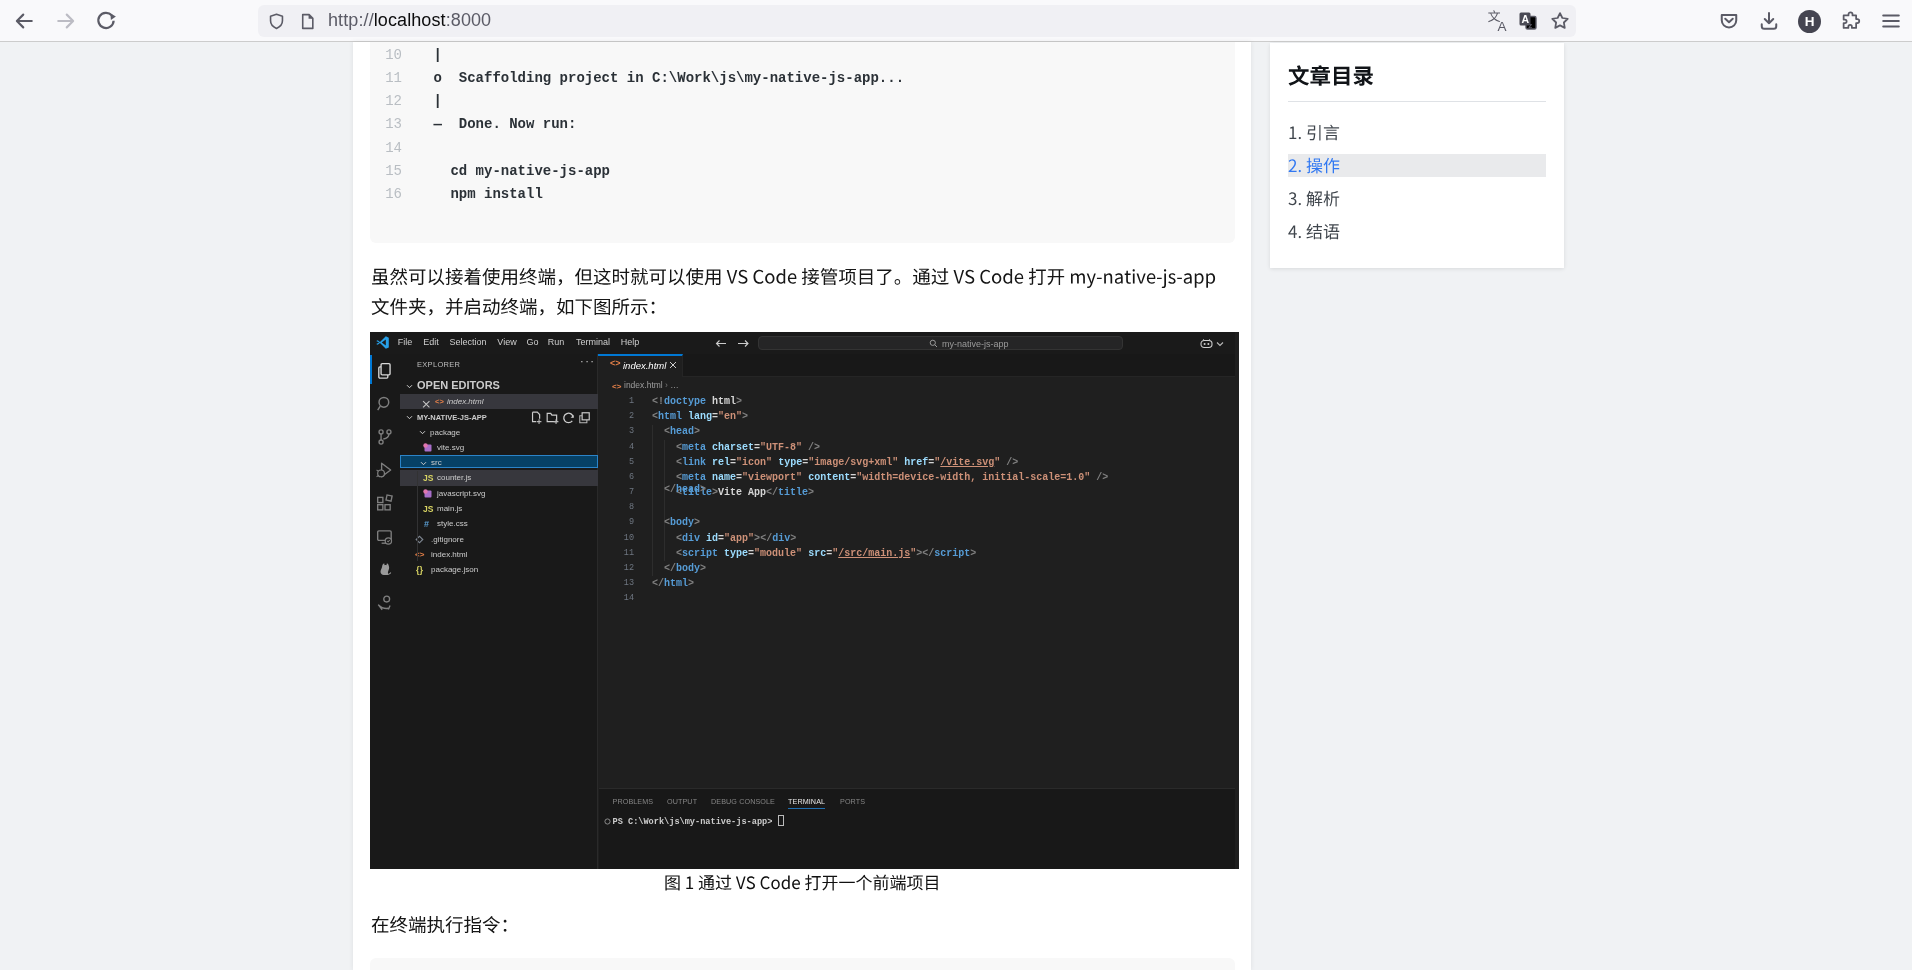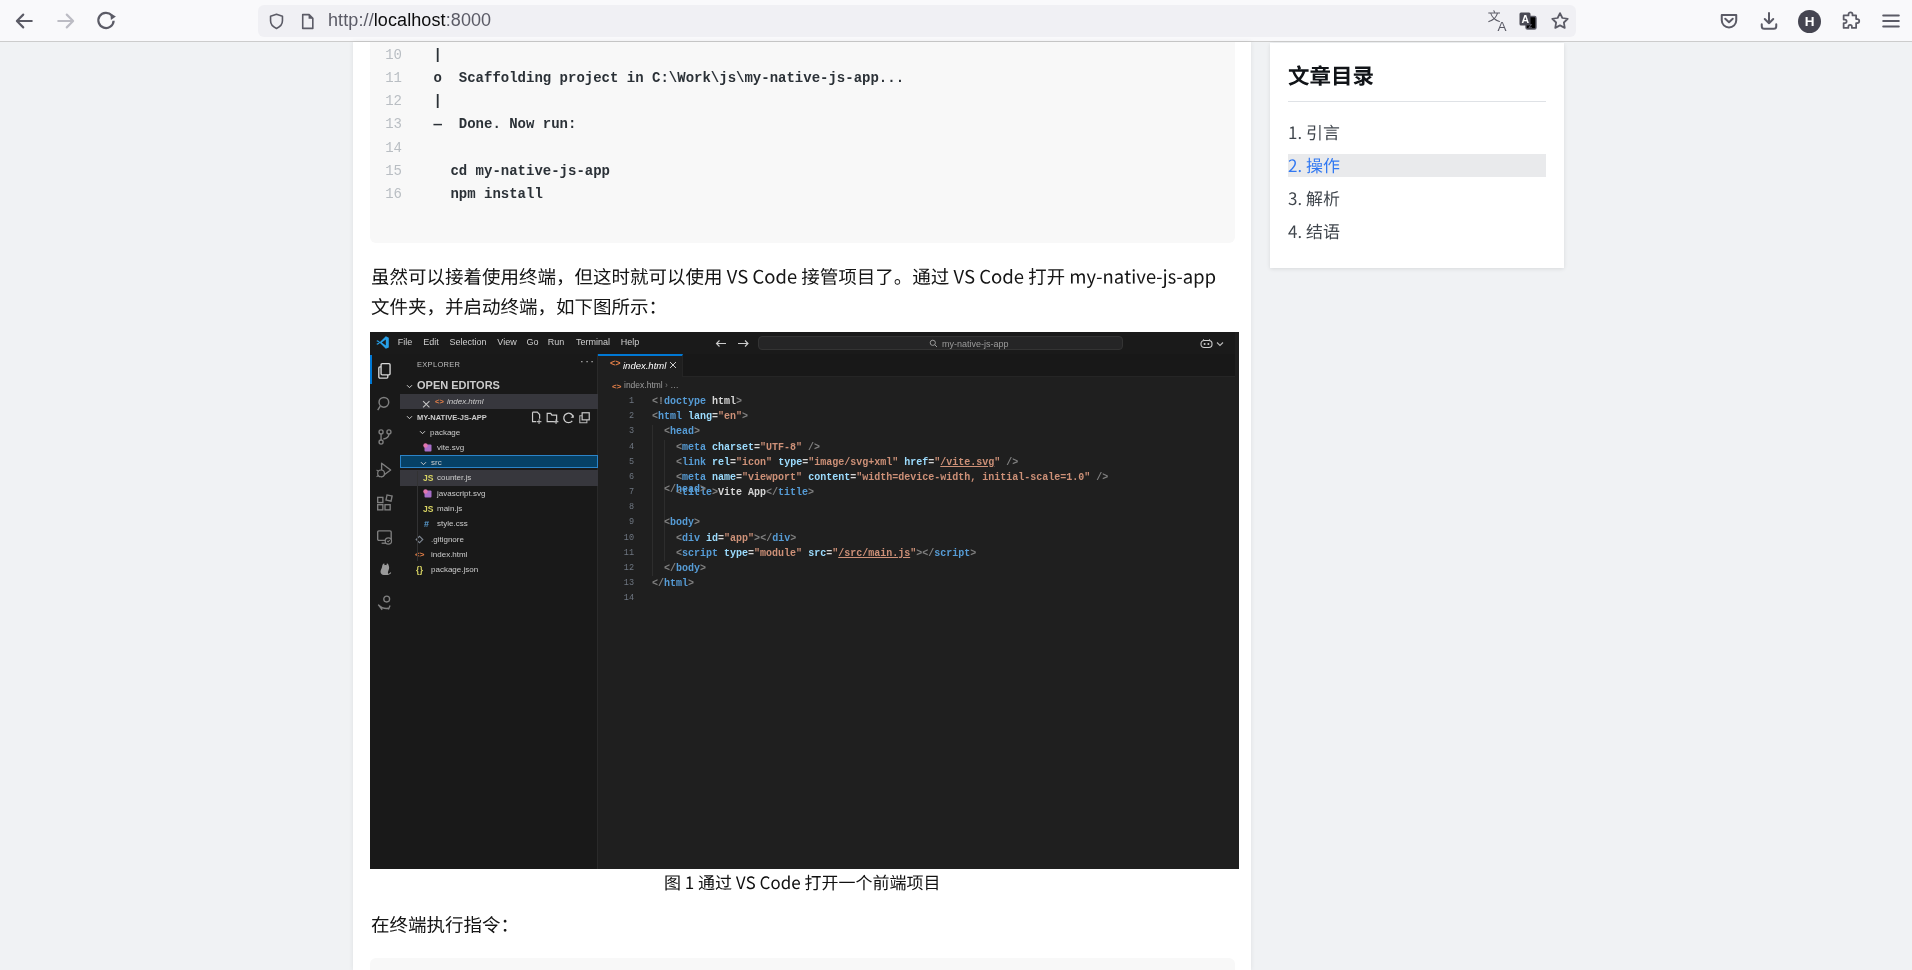--- a/index.html
+++ b/index.html
@@ -302,12 +302,23 @@
         <text x="2" y="9" font-size="9" font-weight="bold" fill="#5b9fd4" font-family="Liberation Sans">#</text>
       </svg><span style="position:absolute;left:37px">style.css</span></div>
     <div class="row" style="top:199.5px;"><svg style="position:absolute;left:14px;top:2px" width="11" height="11" viewBox="0 0 11 11">
         <rect x="3.2" y="3.2" width="4.6" height="4.6" stroke="#7d8590" stroke-width="1.2" fill="none" transform="rotate(45 5.5 5.5)"></rect>
       </svg><span style="position:absolute;left:31px">.gitignore</span></div>
     <div class="row" style="top:214.7px;"><span style="position:absolute;left:15px;color:#e8824a;font-weight:bold;font-size:8px;top:0px">&lt;&gt;</span><span style="position:absolute;left:31px">index.html</span></div>
     <div class="abs" style="left:46.5px;top:138.5px;width:1px;height:90px;background:#323233"></div>
     <div class="row" style="top:229.8px;"><svg style="position:absolute;left:16px;top:2px" width="11" height="11" viewBox="0 0 11 11">
         <text x="0" y="9" font-size="9" font-weight="bold" fill="#d8d463" font-family="Liberation Sans">{}</text>
       </svg><span style="position:absolute;left:31px">package.json</span></div>
+    <div class="panel">
+      <div class="ptab" style="left:13.5px;color:#868686;">PROBLEMS</div>
+      <div class="ptab" style="left:68px;color:#868686;">OUTPUT</div>
+      <div class="ptab" style="left:112px;color:#868686;">DEBUG CONSOLE</div>
+      <div class="ptab" style="left:189px;color:#e7e7e7;border-bottom:1px solid #1f6eb0;">TERMINAL</div>
+      <div class="ptab" style="left:241px;color:#868686;">PORTS</div>
+      <svg class="abs" style="left:5px;top:29px" width="7" height="7" viewBox="0 0 7 7">
+        <circle cx="3.5" cy="3.5" r="2.6" stroke="#8a8a8a" stroke-width="1" fill="none"></circle>
+      </svg>
+      <div class="prompt">PS C:\Work\js\my-native-js-app&gt; <span style="display:inline-block;width:6.5px;height:10.5px;border:1px solid #bbb;vertical-align:-2px"></span></div>
+    </div>
   </div>
 </body></html>

